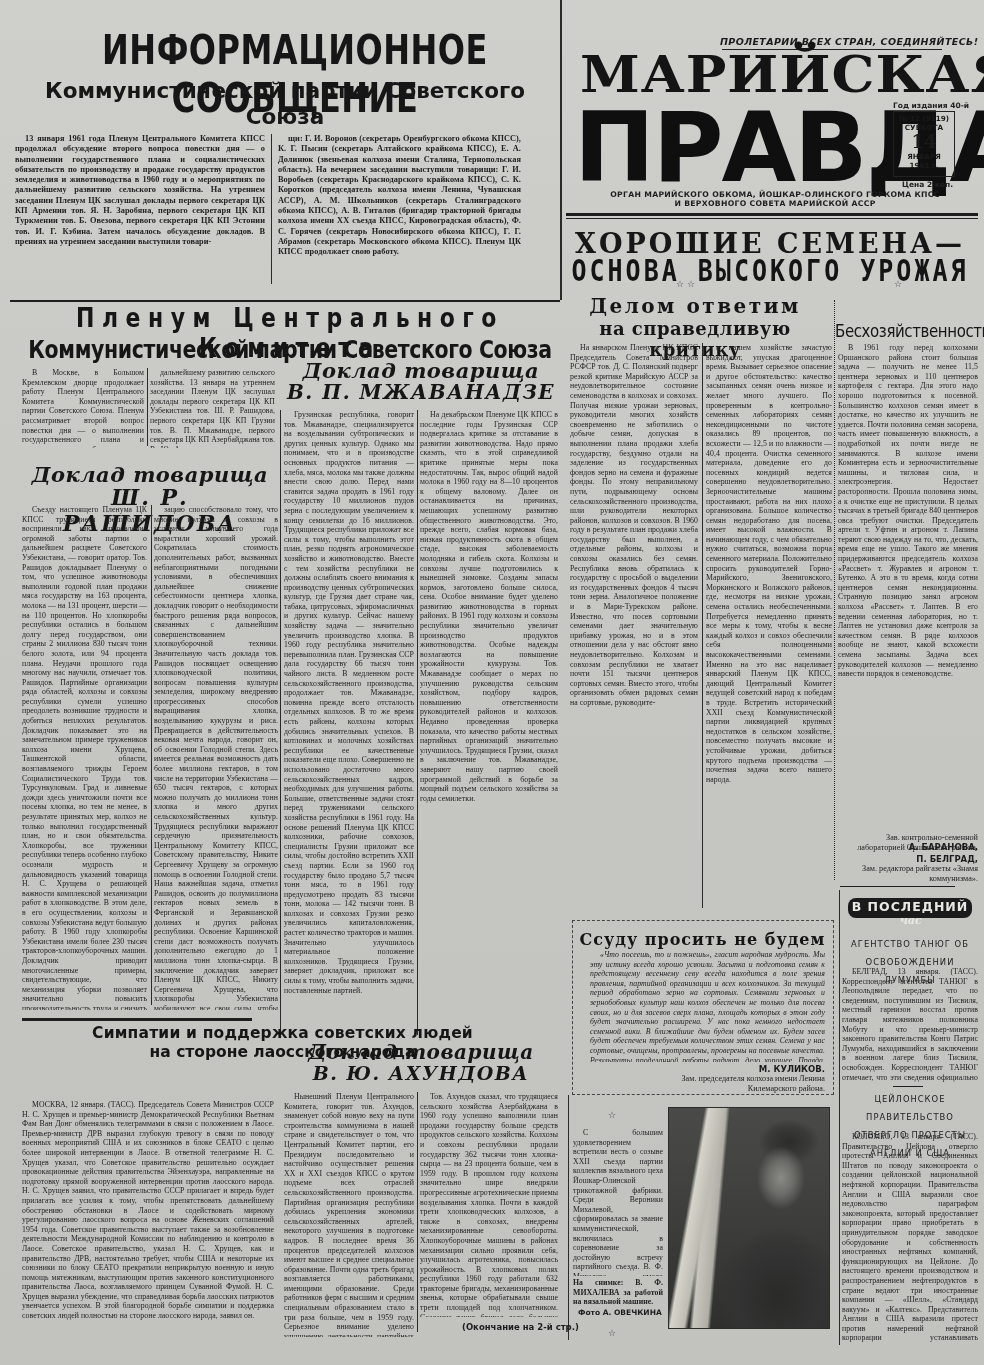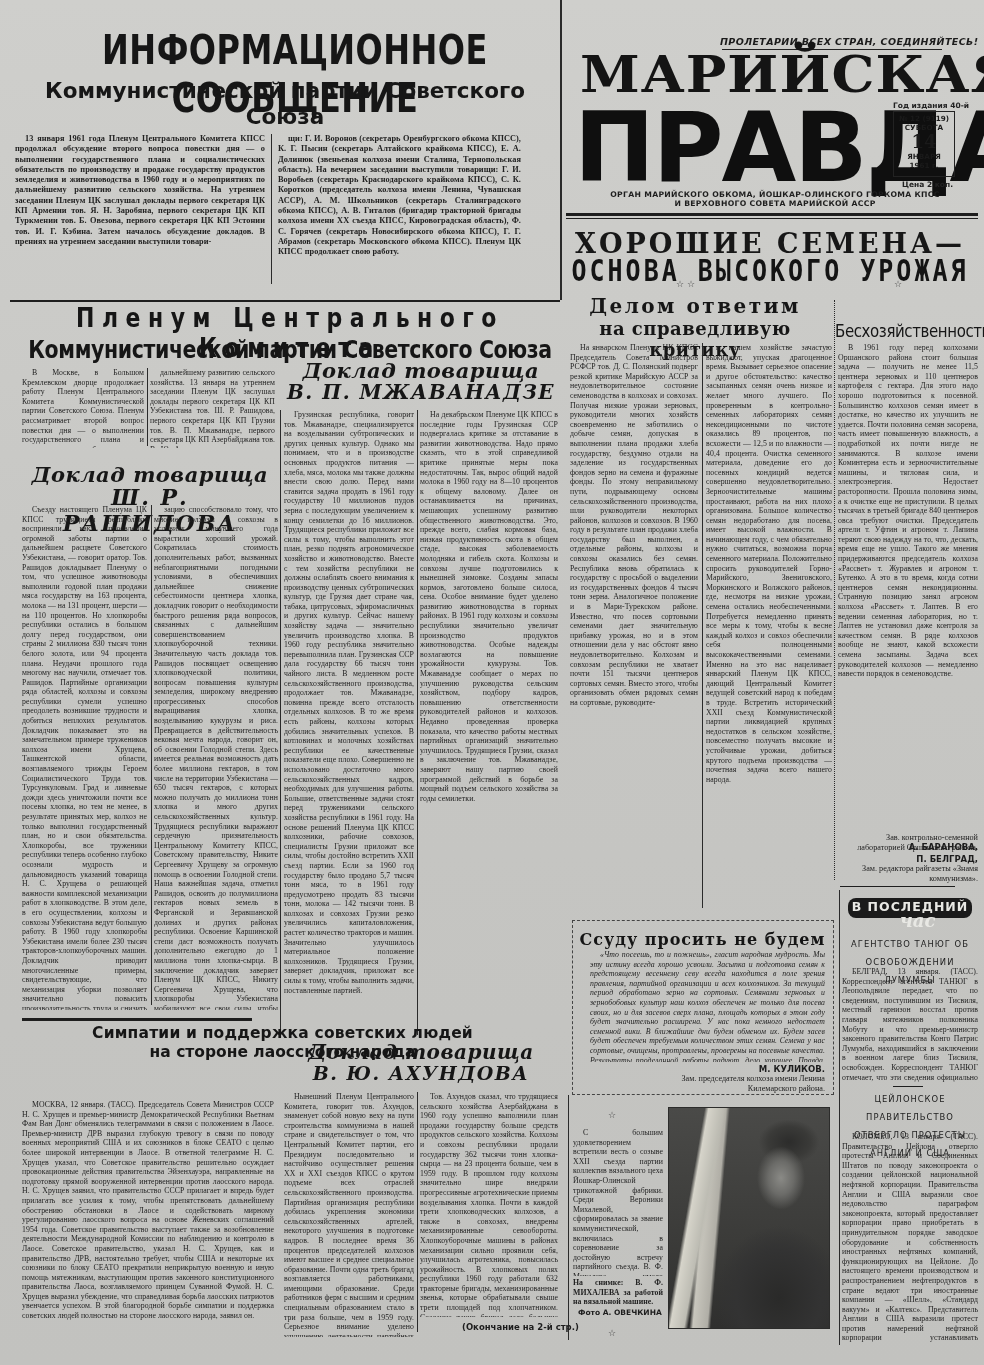--- a/index.html
+++ b/index.html
@@ -140,21 +140,21 @@
   .box-dashed { position:absolute; border: 1px dashed #444; }
 
   .last-hour {
     left: 848px; top: 898px; width: 124px; height: 20px;
     background: #1b1b1b; border-radius: 8px;
     color: #e8e8e4; font-family:"DejaVu Sans",sans-serif; font-weight:bold; font-size: 12.5px;
     text-align: center; line-height: 18px; letter-spacing: 1px;
   }
   .last-hour .chas {
     position:absolute; left: 52px; top: 14px; font-family:"DejaVu Serif",serif; font-style: italic;
-    font-size: 18px; color: #e8e8e4; letter-spacing: 0;
+    font-size: 11px; color: #e8e8e4; letter-spacing: 0;
   }
   .caps-head {
     font-family: "DejaVu Sans", sans-serif; font-size: 8.4px; line-height: 18px; text-align: center;
     letter-spacing: 1px; color:#1d1d1d;
   }
   .sig { font-family:"DejaVu Sans",sans-serif; font-weight:bold; font-size: 8.5px; text-align:right; color:#1d1d1d; }
   .sig-role { font-family:"Liberation Serif",serif; font-size: 8.2px; line-height: 10px; text-align:right; color:#222; }
 
   .photo {
     left: 668px; top: 1107px; width: 162px; height: 222px;

